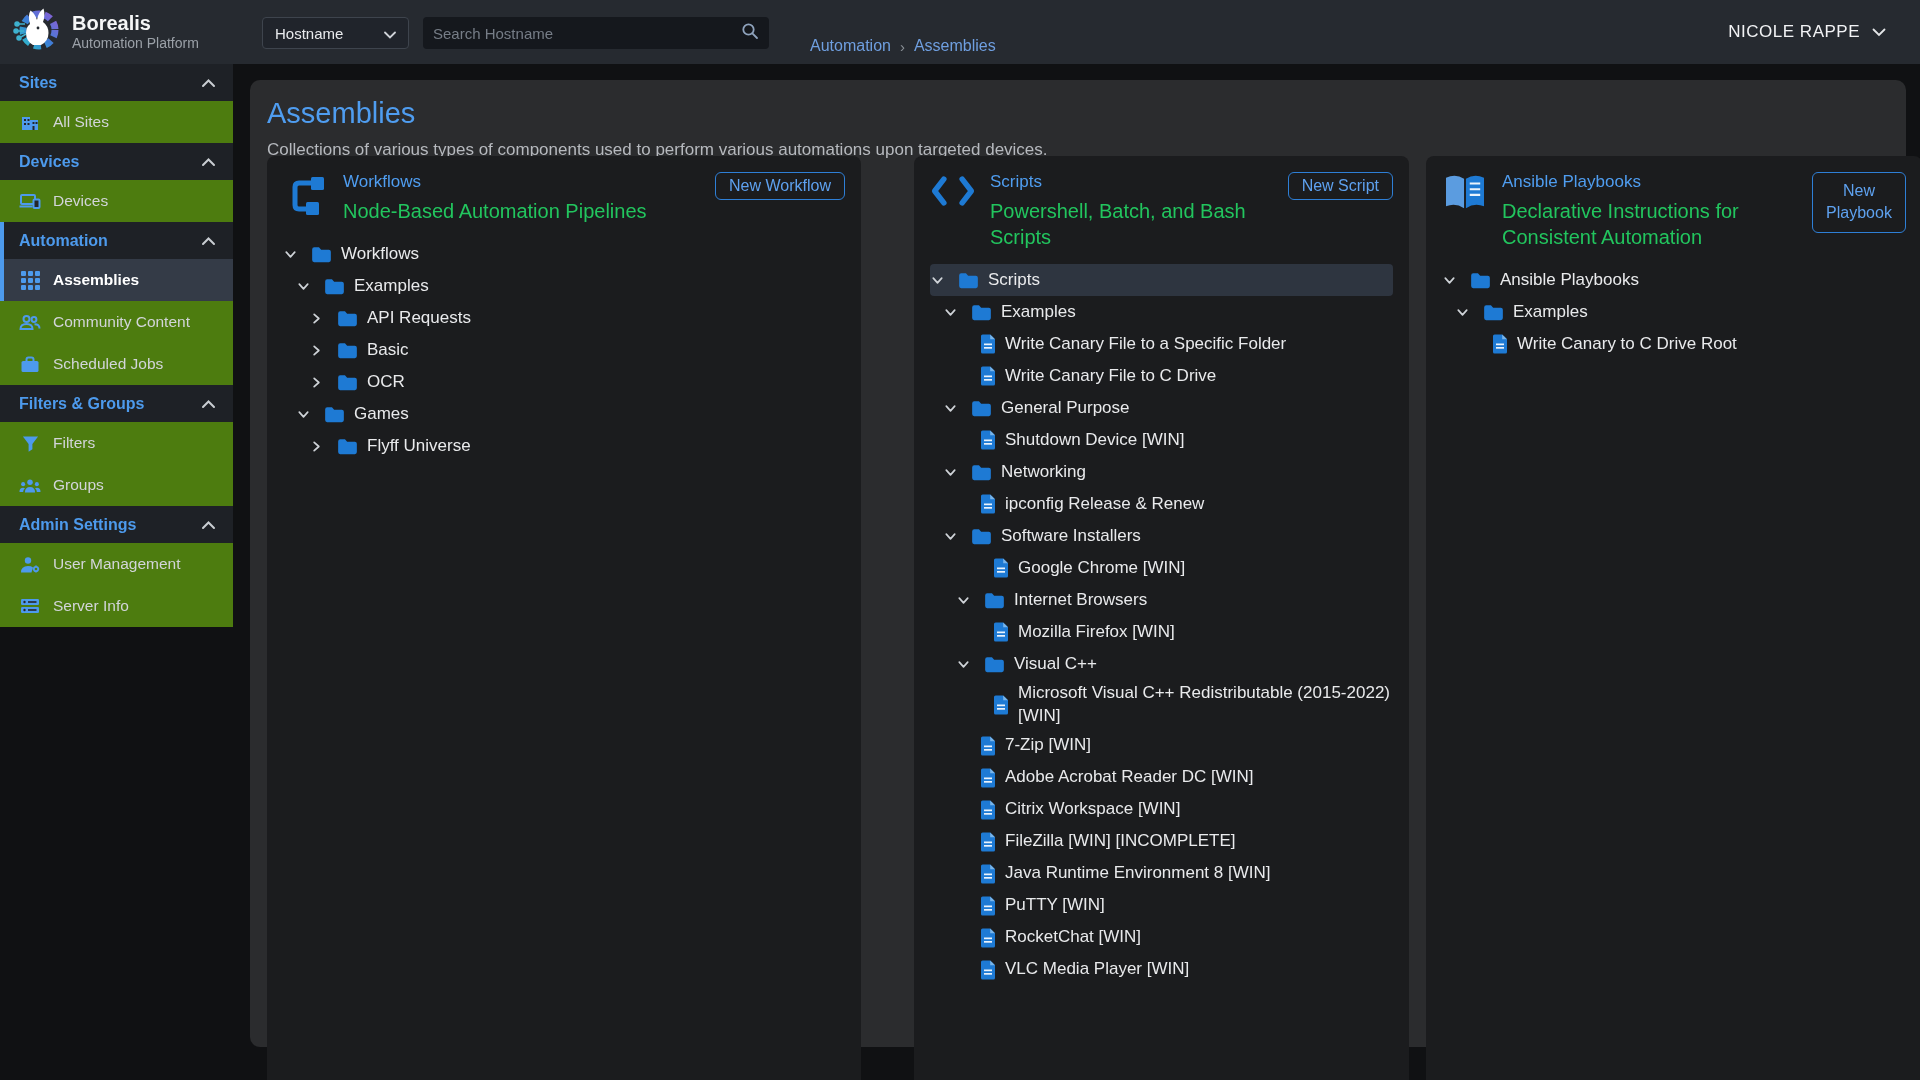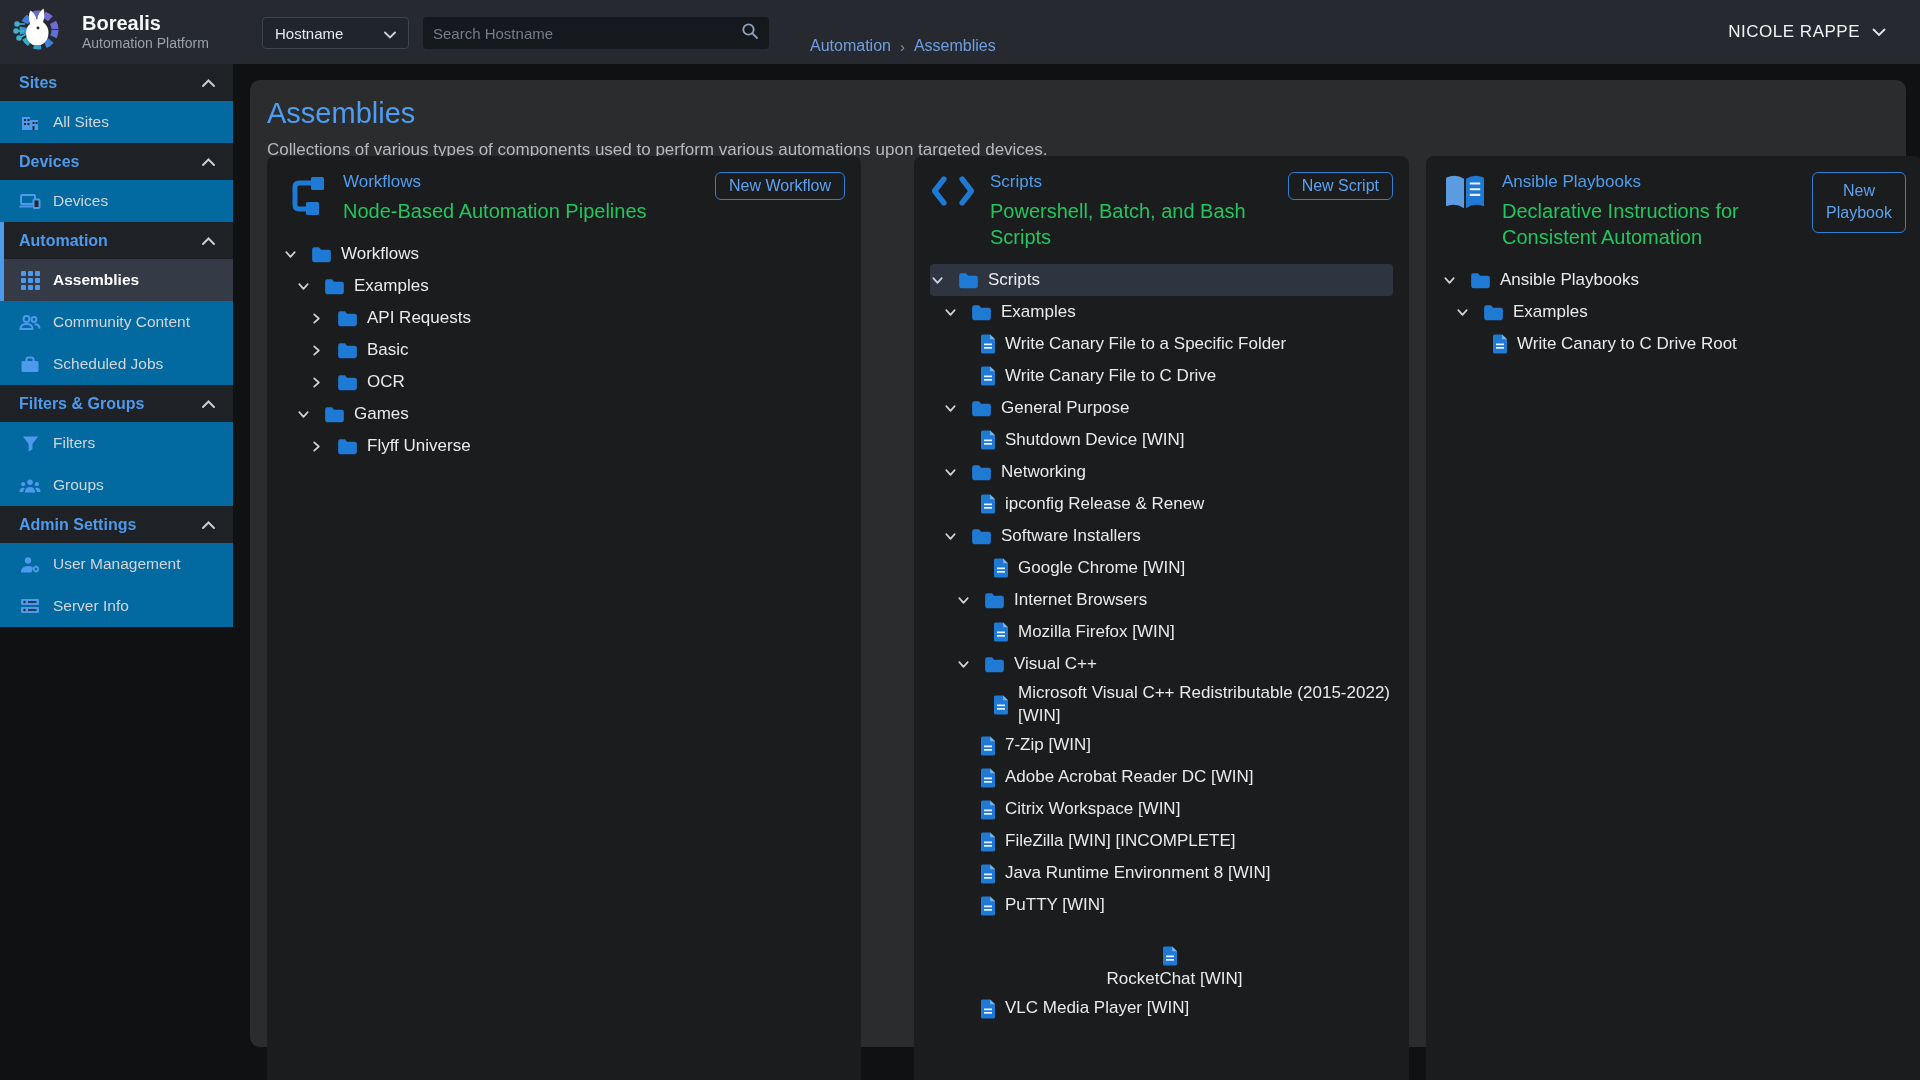--- a/index.html
+++ b/index.html
@@ -9,21 +9,21 @@
     font-family:"Liberation Sans", sans-serif;
     position:relative;
     overflow:hidden;
     color:#e9eaec;
   }
   
   .topbar {
     position:absolute; left:0; top:0; width:1920px; height:64px;
     background:#262a30; display:flex; align-items:center;
   }
-  .brand { width:233px; display:flex; align-items:center; gap:20px; padding-left:12px; }
+  .brand { width:233px; display:flex; align-items:center; gap:10px; padding-left:12px; }
   .brand-text { display:flex; flex-direction:column; line-height:1.15; }
   .brand-name { color:#f5f6f7; font-weight:bold; font-size:20px; }
   .brand-tagline { color:#9ba1a8; font-size:14px; }
   .hostname-select {
     position:absolute; left:262px; top:17px; width:147px; height:32px;
     background:#20242b; border:1px solid #3e444d; border-radius:4px;
     color:#e8eaed; font-size:15px; display:flex; align-items:center;
     justify-content:space-between; padding:0 12px; cursor:pointer;
   }
   .search-box {
@@ -47,21 +47,21 @@
   }
   
   .sidebar { position:absolute; left:0; top:64px; width:233px; }
   .section-heading {
     height:37px; background:#1e2126; color:#4d9aec; font-weight:bold; font-size:16px;
     display:flex; align-items:center; justify-content:space-between;
     padding:0 17px 0 19px; cursor:pointer;
   }
   .section-heading.active { box-shadow: inset 4px 0 0 #4d9aec; }
   .side-item {
-    height:42px; background:#0369a1; display:flex; align-items:center; gap:12px;
+    height:42px; background:#4d7c0f; display:flex; align-items:center; gap:12px;
     padding-left:19px; color:#d2d5d9; font-size:15.5px; cursor:pointer;
   }
   .side-item.selected { background:#343b47; color:#ffffff; font-weight:bold;
     box-shadow: inset 4px 0 0 #4d9aec; }
   .side-icon { width:22px; height:22px; display:flex; align-items:center; justify-content:center; }
   
   .panel {
     position:absolute; left:250px; top:80px; width:1656px; height:967px;
     background:#2b2c2e; border-radius:10px;
   }
@@ -709,21 +709,21 @@
             <span class="ticon">
               <svg width="16" height="20" viewBox="0 0 16 20">
                 <path d="M1 2 q0 -1.6 1.6 -1.6 h7.6 L15 5.2 V18 q0 1.6 -1.6 1.6 H2.6 Q1 19.6 1 18 Z" fill="#1e7ad4"></path>
                 <path d="M10.2 .4 L15 5.2 h-4.8 Z" fill="#79b5ea"></path>
                 <rect x="4" y="9.5" width="8" height="1.7" fill="#eaf3fc"></rect>
                 <rect x="4" y="13" width="8" height="1.7" fill="#eaf3fc"></rect>
               </svg>
             </span>
             <span class="tlabel">PuTTY [WIN]</span>
           </div>
-          <div class="tree-row" style="padding-left: 26px; flex-direction: column;">
+          <div class="tree-row" style="padding-left: 26px;">
             <span class="tw leaf"></span>
             <span class="ticon">
               <svg width="16" height="20" viewBox="0 0 16 20">
                 <path d="M1 2 q0 -1.6 1.6 -1.6 h7.6 L15 5.2 V18 q0 1.6 -1.6 1.6 H2.6 Q1 19.6 1 18 Z" fill="#1e7ad4"></path>
                 <path d="M10.2 .4 L15 5.2 h-4.8 Z" fill="#79b5ea"></path>
                 <rect x="4" y="9.5" width="8" height="1.7" fill="#eaf3fc"></rect>
                 <rect x="4" y="13" width="8" height="1.7" fill="#eaf3fc"></rect>
               </svg>
             </span>
             <span class="tlabel">RocketChat [WIN]</span>

